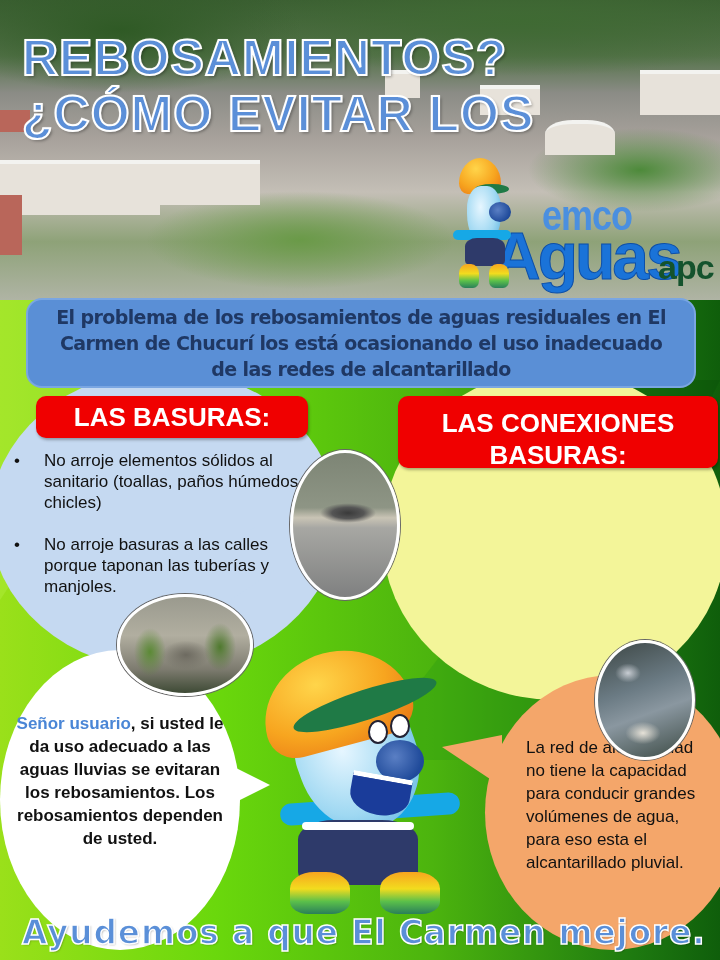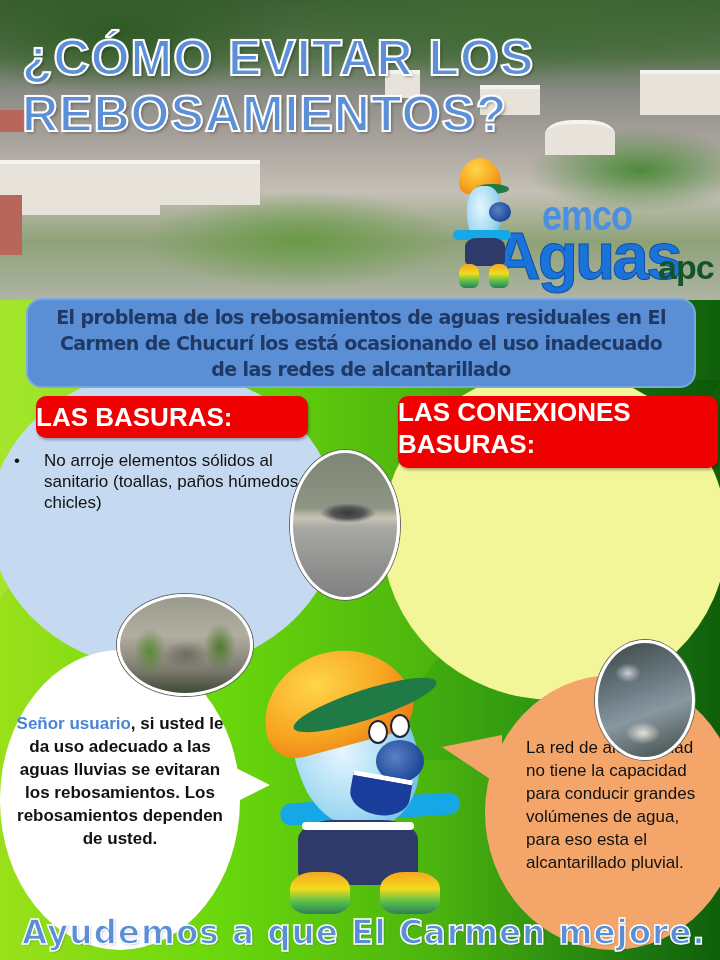--- a/index.html
+++ b/index.html
@@ -61,25 +61,25 @@
   
   .bubble { position: absolute; border-radius: 50%; }
   .bubble-blue { left: -10px; top: 370px; width: 348px; height: 300px; background: #c5d9f1; z-index: 1; }
   .bubble-yellow { left: 382px; top: 370px; width: 345px; height: 330px; background: #f3f599; z-index: 1; }
   .bubble-white { left: 0px; top: 650px; width: 240px; height: 300px; background: #ffffff; z-index: 2; }
   .bubble-orange { left: 485px; top: 675px; width: 255px; height: 275px; background: #f4a66a; z-index: 2; }
   .tail { position: absolute; width: 0; height: 0; }
 
   .header-badge {
     position: absolute; background: #f00000; color: #fff; font-weight: bold;
-    border-radius: 10px; z-index: 4;
+    border-radius: 10px; text-align: center; z-index: 4;
     box-shadow: 1px 2px 3px rgba(0,0,0,0.3);
   }
   .badge-basuras { left: 36px; top: 396px; width: 272px; height: 42px; font-size: 26px; line-height: 42px; }
-  .badge-conexiones { left: 398px; top: 396px; width: 320px; height: 72px; font-size: 26px; line-height: 32px; padding-top: 0; }
+  .badge-conexiones { left: 398px; top: 396px; width: 320px; height: 72px; font-size: 26px; line-height: 32px; padding-top: 11px; }
 
   .bullets { position: absolute; z-index: 4; list-style: none; color: #111; font-size: 17px; line-height: 21px; }
   .bullets li { position: relative; padding-left: 30px; margin-bottom: 21px; }
   .bullets li::before { content: "•"; position: absolute; left: 0; top: 0; }
   .bullets-left { left: 14px; top: 450px; width: 290px; }
   .bullets-right { left: 424px; top: 481px; width: 290px; }
 
   .white-text {
     position: absolute; left: 10px; top: 712px; width: 220px; z-index: 4;
     text-align: center; font-size: 17px; line-height: 23px; color: #111; font-weight: bold;
@@ -141,22 +141,22 @@
   <div class="bg-building" style="left:545px;top:120px;width:70px;height:35px;border-radius:40% 40% 0 0;"></div>
 </div>
 
 <div class="bg-green">
   <div class="facet" style="left:0;top:0;width:0;height:0;border-left:200px solid #b8f04a;border-bottom:300px solid transparent;"></div>
   <div class="facet" style="left:360px;top:200px;width:0;height:0;border-right:200px solid #2a9a12;border-top:260px solid transparent;"></div>
   <div class="facet" style="left:560px;top:80px;width:0;height:0;border-left:160px solid #0a4e08;border-bottom:320px solid transparent;"></div>
 </div>
 
 <div class="title">
+  <div>REBOSAMIENTOS?</div>
   <div>¿CÓMO EVITAR LOS</div>
-  <div>REBOSAMIENTOS?</div>
 </div>
 
 <div class="logo">
   <div class="mascot" style="left:0;top:0;width:70px;height:140px;">
     <div class="m-helmet" style="left:14px;top:8px;width:42px;height:36px;"></div>
     <div class="m-brim" style="left:30px;top:34px;width:34px;height:10px;"></div>
     <div class="m-head" style="left:22px;top:36px;width:34px;height:60px;"></div>
     <div class="m-nose" style="left:44px;top:52px;width:22px;height:20px;"></div>
     <div class="m-arm" style="left:8px;top:80px;width:58px;height:10px;"></div>
     <div class="m-body" style="left:20px;top:88px;width:40px;height:28px;"></div>
@@ -184,20 +184,21 @@
 <div class="tail" style="left:442px;top:735px;border-right:60px solid #f4a66a;border-top:12px solid transparent;border-bottom:40px solid transparent;z-index:2;"></div>
 
 <div class="header-badge badge-basuras">LAS BASURAS:</div>
 <div class="header-badge badge-conexiones">
   <div>LAS CONEXIONES</div>
   <div>BASURAS:</div>
 </div>
 
 <ul class="bullets bullets-left">
   <li>No arroje elementos sólidos al sanitario (toallas, paños húmedos, chicles)</li>
+  <li>No arroje basuras a las calles porque taponan las tuberías y manjoles.</li>
 </ul>
 <ul class="bullets bullets-right">
 </ul>
 
 <div class="photo photo-trash"></div>
 <div class="photo photo-drain"></div>
 <div class="photo photo-sewer"></div>
 
 <div class="white-text">
   <span class="hl">Señor usuario</span><span>, si usted le da uso adecuado a las aguas lluvias se evitaran los rebosamientos. Los rebosamientos dependen de usted.</span>

